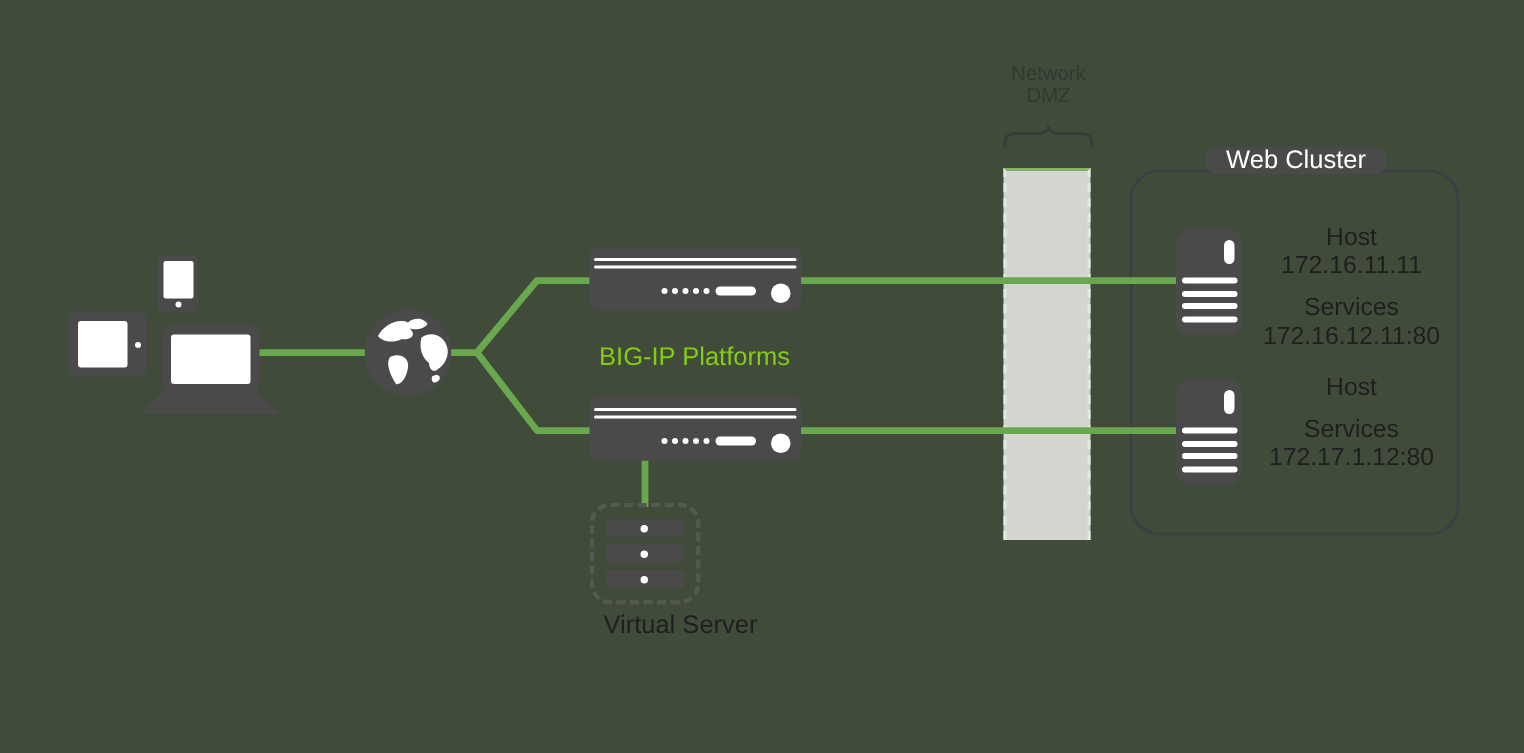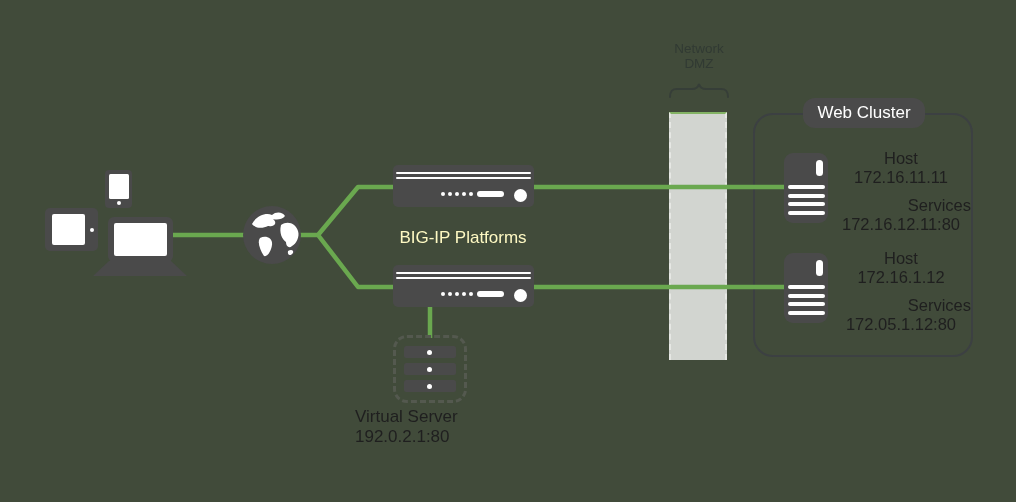--- a/index.html
+++ b/index.html
@@ -40,62 +40,62 @@
   .appliance .vent.v1{top:7px;}
   .appliance .vent.v2{top:11.5px;}
   .appliance .dots{position:absolute;left:48px;top:27px;display:flex;gap:3px;}
   .appliance .dots i{width:4px;height:4px;background:#ffffff;border-radius:50%;}
   .appliance .pill{position:absolute;left:84px;top:26px;width:27px;height:6px;background:#ffffff;border-radius:3px;}
   .appliance .led{position:absolute;left:121px;top:24px;width:13px;height:13px;background:#ffffff;border-radius:50%;}
   .bigip-1{left:393px;top:165px;}
   .bigip-2{left:393px;top:265px;}
 
   .bigip-label{left:363px;top:228px;width:200px;text-align:center;
-    font-size:17px;color:#fef9c3;z-index:6;}
+    font-size:17px;color:#84cc16;z-index:6;}
 
   
   .dmz-label{left:649px;top:41px;width:100px;text-align:center;
     font-size:13.5px;line-height:15px;color:#313a33;z-index:6;}
   svg.brace{left:668px;top:79px;z-index:6;}
   .dmz-bar{left:669px;top:112px;width:58px;height:248px;background:#d2d5d0;
     border-left:2px dashed #e6e8e4;border-right:2px dashed #e6e8e4;
     border-top:2px solid #83b364;box-sizing:border-box;z-index:2;}
 
   
   .cluster-box{left:753px;top:113px;width:220px;height:244px;
     border:2px solid #3c4042;border-radius:20px;box-sizing:border-box;z-index:1;}
-  .cluster-badge{left:803px;top:98px;width:122px;height:30px;background:#4a4a4a;
+  .cluster-badge{left:803px;top:98px;width:122px;height:18px;background:#4a4a4a;
     border-radius:12px;color:#ffffff;font-size:17px;display:flex;
     align-items:center;justify-content:center;z-index:6;}
 
   .host-icon{width:44px;height:70px;background:#4a4a4a;border-radius:9px;z-index:5;}
   .host-icon .drive{position:absolute;right:5px;top:7px;width:7px;height:16px;
     background:#ffffff;border-radius:3.5px;}
   .host-icon .slot{position:absolute;left:4px;width:37px;height:4px;
     background:#ffffff;border-radius:2px;}
   .host-icon .s1{top:32px;} .host-icon .s2{top:41px;}
   .host-icon .s3{top:49px;} .host-icon .s4{top:58px;}
   .host-1{left:784px;top:153px;}
   .host-2{left:784px;top:253px;}
 
   .host-text{width:140px;text-align:center;font-size:16.5px;line-height:19px;
     color:#1f1f1f;z-index:6;}
-  .host-text .svc{margin-top:9px;text-align:right;}
+  .host-text .svc{margin-top:9px;}
   .host-text-1{left:831px;top:149px;}
   .host-text-2{left:831px;top:249px;}
 
   
   .vs-box{left:393px;top:335px;width:74px;height:68px;
     border:3px dashed #54594f;border-radius:14px;box-sizing:border-box;z-index:5;}
   .vs-bar{position:absolute;left:8px;width:52px;height:12px;background:#4a4a4a;
     border-radius:2.5px;}
   .vs-bar i{position:absolute;left:23px;top:3.5px;width:5px;height:5px;
     background:#ffffff;border-radius:50%;}
   .vs-b1{top:8px;} .vs-b2{top:25px;} .vs-b3{top:42px;}
-  .vs-label{left:355px;top:407px;width:150px;text-align:left;
+  .vs-label{left:355px;top:407px;width:150px;text-align:right;
     font-size:17px;line-height:19.5px;color:#1f1f1f;z-index:6;}
 </style>
 </head>
 <body>
 
 <div class="stage">
 
   <div class="abs dmz-bar"></div>
 
   <div class="abs cluster-box"></div>
@@ -181,34 +181,32 @@
 
   <div class="abs host-icon host-2">
     <span class="drive"></span>
     <span class="slot s1"></span>
     <span class="slot s2"></span>
     <span class="slot s3"></span>
     <span class="slot s4"></span>
   </div>
   <div class="abs host-text host-text-2">
     <div>Host</div>
-    <div>172.16.1.12</div>
     <div class="svc">Services</div>
-    <div>172.05.1.12:80</div>
+    <div>172.17.1.12:80</div>
   </div>
 
   <div class="abs vs-box">
     <span class="vs-bar vs-b1">
         <i></i>
       </span>
     <span class="vs-bar vs-b2">
         <i></i>
       </span>
     <span class="vs-bar vs-b3">
         <i></i>
       </span>
   </div>
   <div class="abs vs-label">
     <div>Virtual Server</div>
-    <div>192.0.2.1:80</div>
   </div>
 
 </div>
 
 </body></html>

